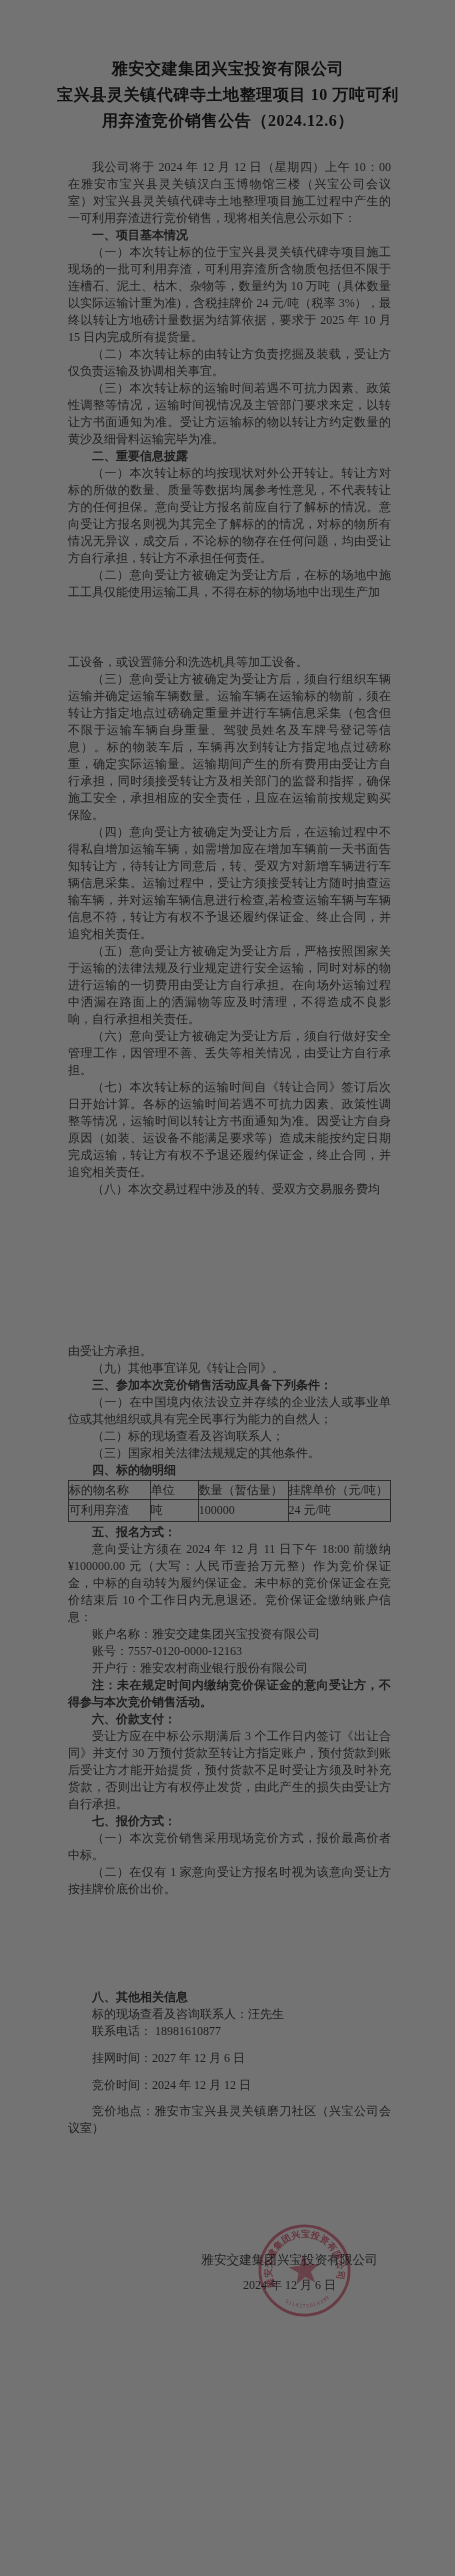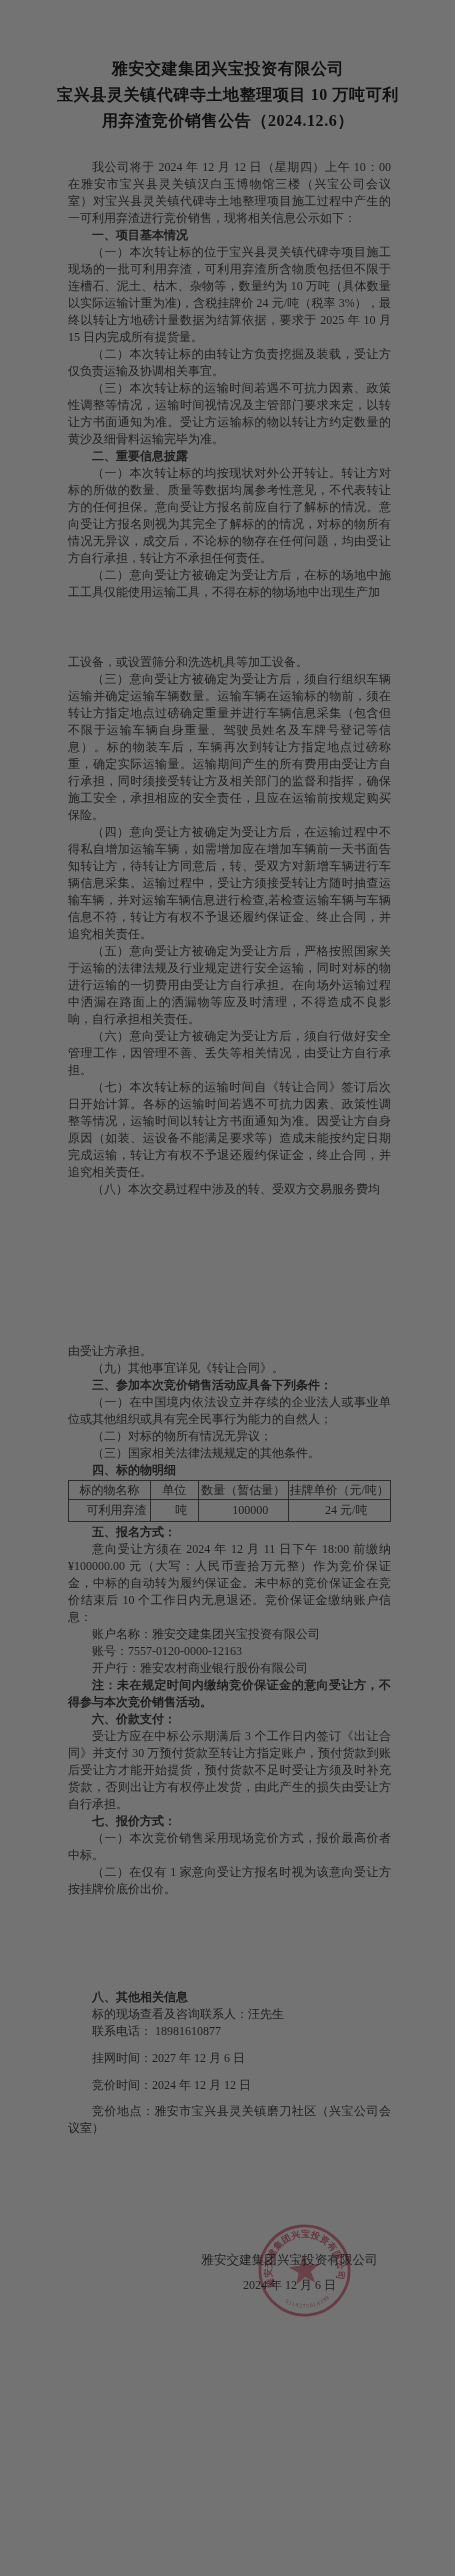--- a/index.html
+++ b/index.html
@@ -22,24 +22,24 @@
   .sec p.spaced{margin-top:9.8px;}
   .p1{top:159px;}
   .p2{top:654px;}
   .p3{top:1343px;}
   .p4{top:1989px;}
   table.subject{
     width:100%;border-collapse:collapse;margin:1.1px 0 2.3px 0;
     font-size:12px;
   }
   table.subject th,table.subject td{
-    border:1.1px solid #2b2b2b;text-align:center;font-weight:normal;padding:0;
+    border:1.1px solid #2b2b2b;font-weight:normal;padding:0;
   }
   table.subject th{height:18.4px;}
-  table.subject td{height:20.7px;padding-left:14px;}
+  table.subject td{height:20.7px;}
   .sig{
     position:absolute;top:2252px;left:193px;width:193px;text-align:center;
     font-size:12.6px;color:#222;
   }
   .sig .sig-date{margin-top:8px;font-size:12px;}
   .stamp{
     position:absolute;left:255px;top:2221px;width:99px;height:99px;
     opacity:0.85;transform:rotate(-6deg);mix-blend-mode:multiply;pointer-events:none;
   }
 </style>
@@ -71,21 +71,21 @@
       <p class="">（五）意向受让方被确定为受让方后，严格按照国家关于运输的法律法规及行业规定进行安全运输，同时对标的物进行运输的一切费用由受让方自行承担。在向场外运输过程中洒漏在路面上的洒漏物等应及时清理，不得造成不良影响，自行承担相关责任。</p>
       <p class="">（六）意向受让方被确定为受让方后，须自行做好安全管理工作，因管理不善、丢失等相关情况，由受让方自行承担。</p>
       <p class="">（七）本次转让标的运输时间自《转让合同》签订后次日开始计算。各标的运输时间若遇不可抗力因素、政策性调整等情况，运输时间以转让方书面通知为准。因受让方自身原因（如装、运设备不能满足要求等）造成未能按约定日期完成运输，转让方有权不予退还履约保证金，终止合同，并追究相关责任。</p>
       <p class="">（八）本次交易过程中涉及的转、受双方交易服务费均</p>
     </div>
   <div class="sec p3">
       <p class="noindent">由受让方承担。</p>
       <p class="">（九）其他事宜详见《转让合同》。</p>
       <p class="heading">三、参加本次竞价销售活动应具备下列条件：</p>
       <p class="">（一）在中国境内依法设立并存续的企业法人或事业单位或其他组织或具有完全民事行为能力的自然人；</p>
-      <p class="">（二）对标的物所有情况无异议；</p>
+      <p class="">（二）标的现场查看及咨询联系人；</p>
       <p class="">（三）国家相关法律法规规定的其他条件。</p>
       <p class="heading">四、标的物明细</p>
       <table class="subject">
         <colgroup>
           <col style="width: 25.4%;">
           <col style="width: 14.9%;">
           <col style="width: 27.9%;">
           <col style="width: 31.8%;">
         </colgroup>
         <thead>

